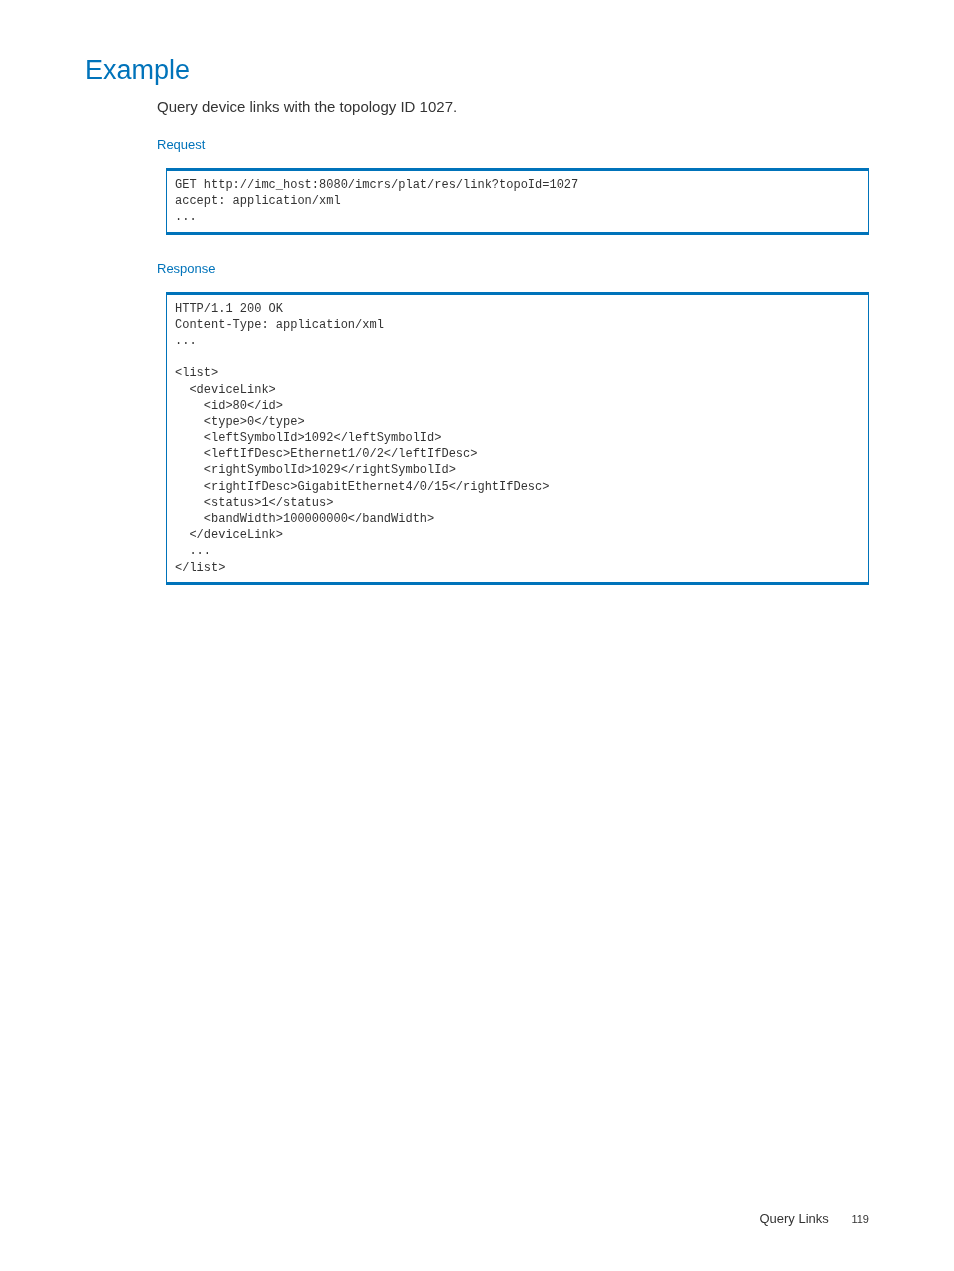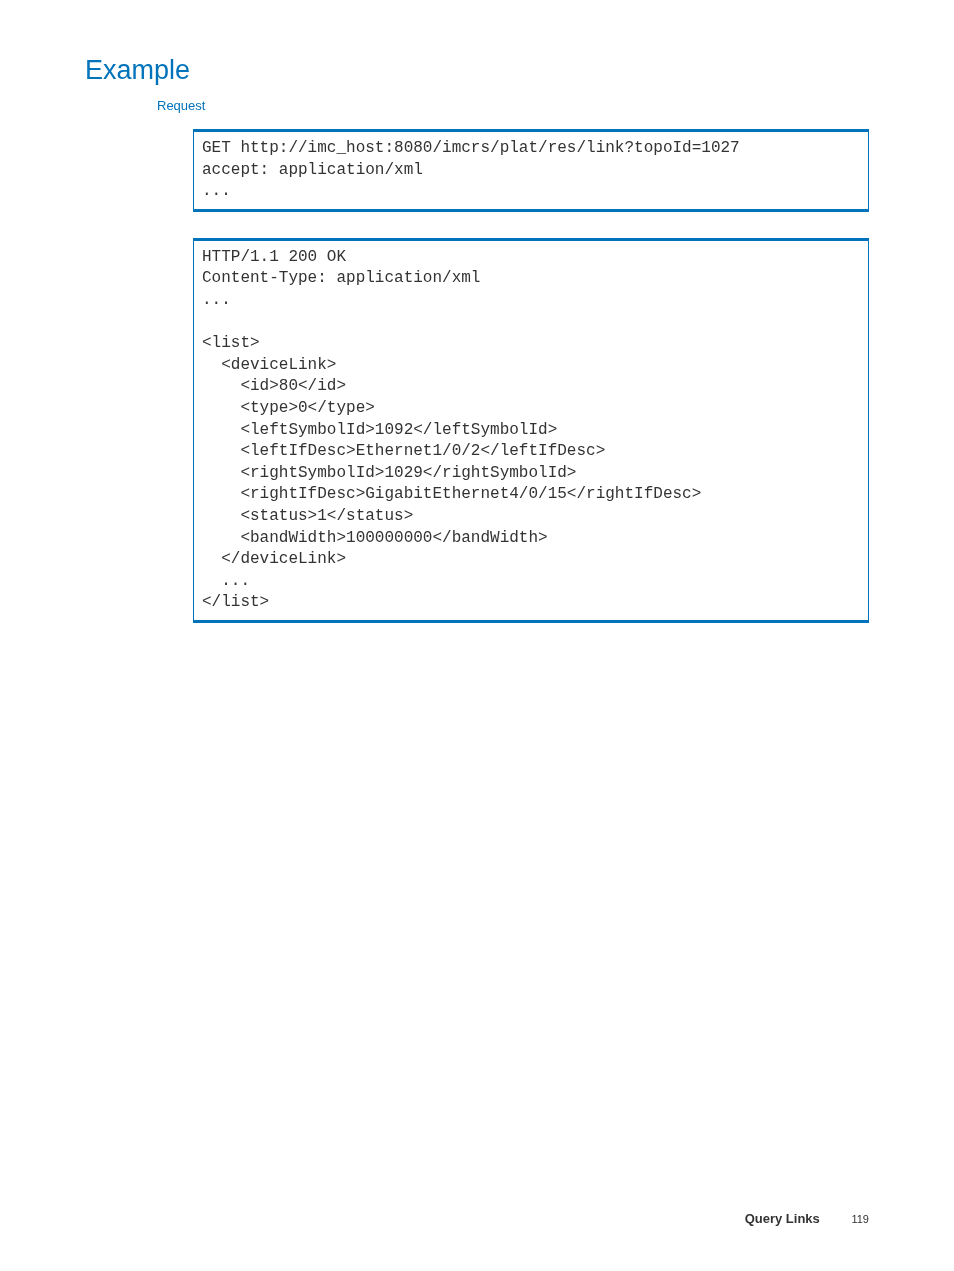--- a/index.html
+++ b/index.html
@@ -38,57 +38,58 @@
       font-weight: normal;
       margin-left: 72px;
       margin-bottom: 16px;
       font-family: Arial, sans-serif;
     }
     .code-block {
       border-top: 3px solid #0073ba;
       border-bottom: 3px solid #0073ba;
       border-left: 1px solid #0073ba;
       border-right: 1px solid #0073ba;
-      margin-left: 108px;
+      margin-left: 81px;
       margin-bottom: 26px;
       padding: 6px 8px;
       font-family: "Courier New", Courier, monospace;
-      font-size: 16px;
+      font-size: 12px;
       line-height: 1.35;
       color: #333333;
       white-space: pre;
       overflow: hidden;
     }
     .footer {
       position: absolute;
       bottom: 45px;
       right: 85px;
       font-size: 13px;
       color: #333333;
       font-family: Arial, sans-serif;
     }
     .footer-section {
-      margin-right: 28px;
-      font-weight: bold;
+      margin-right: 19px;
     }
     .footer-pagenum {
       font-size: 11px;
     }
   </style>
 </head>
 <body>
 
 <div class="page-content">
   <h1 class="h1-title">Example</h1>
+  <p class="description">Query device links with the topology ID 1027.</p>
 
   <h2 class="h2-title">Request</h2>
   <div class="code-block">GET http://imc_host:8080/imcrs/plat/res/link?topoId=1027
 accept: application/xml
 ...</div>
 
+  <h2 class="h2-title">Response</h2>
   <div class="code-block">HTTP/1.1 200 OK
 Content-Type: application/xml
 ...
 
 &lt;list&gt;
   &lt;deviceLink&gt;
     &lt;id&gt;80&lt;/id&gt;
     &lt;type&gt;0&lt;/type&gt;
     &lt;leftSymbolId&gt;1092&lt;/leftSymbolId&gt;
     &lt;leftIfDesc&gt;Ethernet1/0/2&lt;/leftIfDesc&gt;

